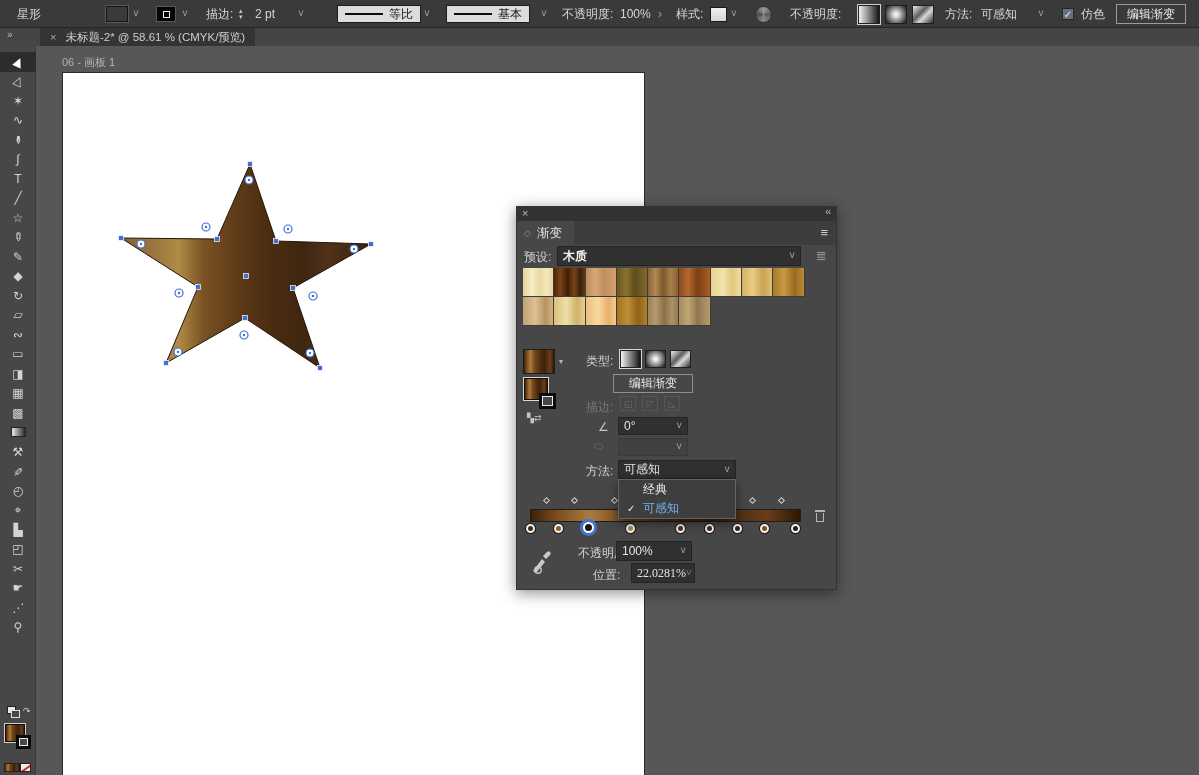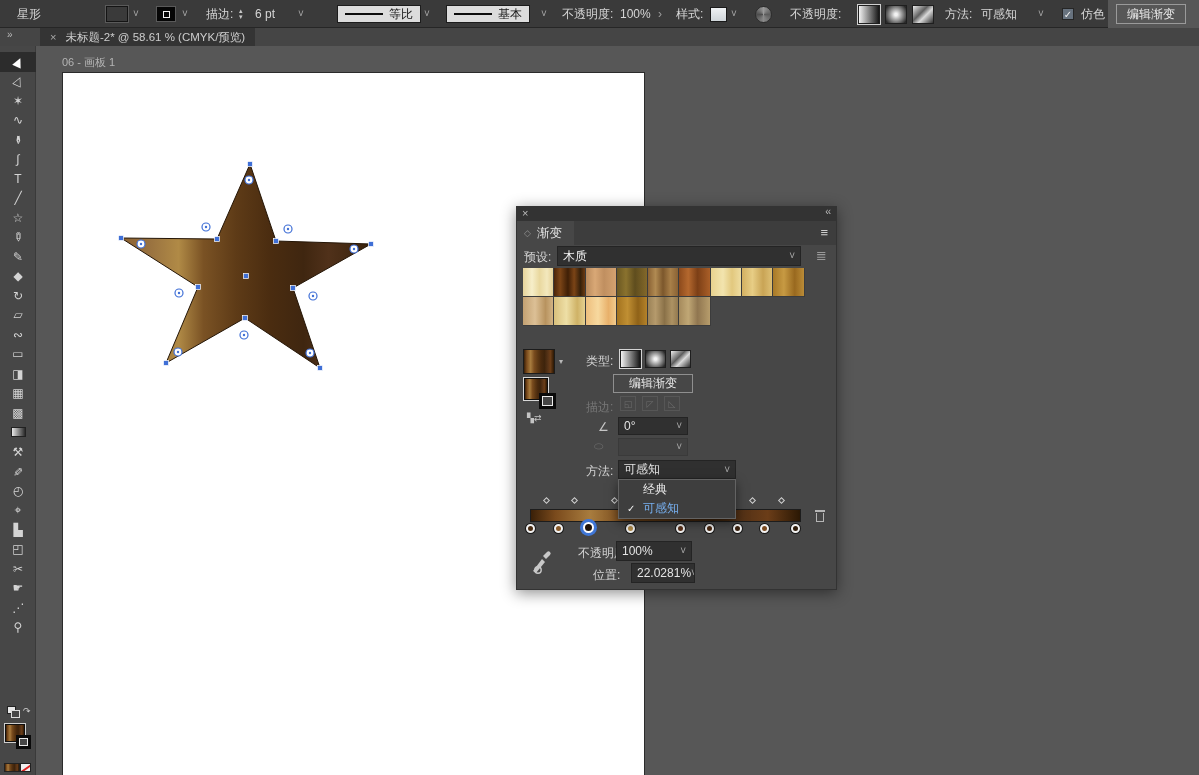--- a/index.html
+++ b/index.html
@@ -1,21 +1,21 @@
 <!DOCTYPE html>
 <html><head>
 <meta charset="utf-8">
 <style>
   * { margin:0; padding:0; box-sizing:border-box; }
   html,body { background:#565656; }
   body { font-family:"Liberation Sans","DejaVu Sans",sans-serif; }
   .app { position:relative; width:1199px; height:775px; overflow:hidden; background:#575757; }
 
   
-  .control-bar { position:absolute; left:0; top:0; width:1108px; height:28px; background:#3a3a3a; border-bottom:1px solid #262626; z-index:30; }
+  .control-bar { position:absolute; left:0; top:0; width:1199px; height:28px; background:#3a3a3a; border-bottom:1px solid #262626; z-index:30; }
   .cb { position:absolute; top:0; height:28px; display:flex; align-items:center; color:#d6d6d6; font-size:12px; white-space:nowrap; }
   .chev { color:#a8a8a8; font-size:10px; line-height:1; }
   .swatch-box { width:22px; height:16px; border:1px solid #141414; outline:1px solid #5a5a5a; }
   .stroke-proxy { width:20px; height:16px; background:#050505; border:1px solid #5a5a5a; display:flex; align-items:center; justify-content:center; }
   .stroke-proxy .inner { width:7px; height:7px; border:1px solid #f0f0f0; background:#050505; }
   .stepper { display:flex; flex-direction:column; line-height:6px; font-size:7px; color:#c9c9c9; }
   .pill { height:18px; background:#dcdcdc; border:1px solid #1c1c1c; display:flex; align-items:center; padding:0 7px; gap:6px; color:#161616; font-size:12px; }
   .pill .wline { display:inline-block; width:38px; height:2px; background:#0c0c0c; }
   .mini-swatch { width:17px; height:15px; background:linear-gradient(180deg,#eef1f3,#cfd5d9); border:1px solid #1a1a1a; }
   .recolor { width:17px; height:17px; border-radius:50%; background:conic-gradient(#9a9a9a,#5c5c5c,#8a8a8a,#4e4e4e,#9a9a9a); border:1px solid #2c2c2c; }
@@ -65,21 +65,21 @@
   .gp-tabrow { position:absolute; left:0; top:14px; width:100%; height:24px; background:#3d3d3d; }
   .gp-tab { position:absolute; left:0; top:0; height:24px; background:#474747; display:flex; align-items:center; padding:0 12px 0 7px; gap:6px; }
   .gp-tab .cycle { color:#8f8f8f; font-size:9px; }
   .gp-tab .label { color:#e3e3e3; font-size:12.5px; }
   .gp-menu-icon { position:absolute; right:8px; top:4px; color:#cfcfcf; font-size:13px; }
   .combo { background:#303030; border:1px solid #242424; color:#e4e4e4; display:flex; align-items:center; padding:0 5px; }
   .combo .chev { margin-left:auto; }
   .combo.disabled { background:#414141; border-color:#3a3a3a; color:#7b7b7b; }
   .preset-label { position:absolute; left:7px; top:42px; }
   .preset-combo { position:absolute; left:40px; top:39px; width:244px; height:20px; }
-  .preset-combo .val { font-weight:normal; color:#f2f2f2; }
+  .preset-combo .val { font-weight:bold; color:#f2f2f2; }
   .list-icon { position:absolute; right:9px; top:41px; color:#9a9a9a; font-size:13px; }
   .swatch-grid { position:absolute; left:6px; top:61px; width:292px; }
   .sw-row { display:flex; }
   .gswatch { width:31.3px; height:29px; border-right:1px solid #3c3c3c; border-bottom:1px solid #3c3c3c; }
   .gthumb { position:absolute; left:6px; top:142px; width:32px; height:25px; border:1px solid #1c1c1c; }
   .gthumb-arrow { position:absolute; left:42px; top:150px; color:#b9b9b9; font-size:8px; }
   .gp-fill { position:absolute; left:7px; top:171px; width:24px; height:22px; border:1px solid #0f0f0f; outline:1px solid #d8d8d8; }
   .gp-stroke { position:absolute; left:22px; top:186px; width:17px; height:16px; background:#474747; border:3px solid #0a0a0a; box-shadow:inset 0 0 0 1px #ececec; }
   .gp-reverse { position:absolute; left:10px; top:208px; width:18px; height:14px; color:#c4c4c4; font-size:9px; line-height:7px; }
   .type-label { position:absolute; left:69px; top:146px; }
@@ -105,21 +105,21 @@
   .grad-bar { position:absolute; left:13px; top:302px; width:271px; height:13px; border:1px solid #1d1d1d; }
   .stops-row { position:absolute; left:13px; top:315px; width:271px; height:20px; }
   .stop { position:absolute; top:2px; width:9px; height:9px; border-radius:50%; border:2px solid #f2f2f2; box-shadow:0 0 0 1px #1a1a1a; transform:translateX(-7px); }
   .stop.selected { top:0px; width:11px; height:11px; border:2px solid #fdfdfd; box-shadow:0 0 0 3px #3f76d6; }
   .trash { position:absolute; left:297px; top:303px; width:12px; height:13px; }
   .trash .lid { position:absolute; left:1px; top:0; width:10px; height:2px; background:#b5b5b5; }
   .trash .can { position:absolute; left:2px; top:3px; width:8px; height:9px; border:1px solid #b5b5b5; border-top:none; }
   .opacity-label { position:absolute; left:61px; top:338px; }
   .opacity-combo { position:absolute; left:99px; top:334px; width:76px; height:20px; }
   .pos-label { position:absolute; left:76px; top:360px; }
-  .pos-combo { position:absolute; left:114px; top:356px; width:64px; height:20px; overflow:hidden; }
+  .pos-combo { position:absolute; left:114px; top:356px; width:64px; height:20px; overflow:hidden;font-family:Liberation Serif, serif; }
   .dropper { position:absolute; left:12px; top:342px; width:24px; height:26px; color:#c9c9c9; }
 </style>
 </head>
 <body>
 
 <div class="app">
 
   <div class="control-bar">
     <div class="cb" style="left:17px">星形</div>
     <div class="cb" style="left:106px">
@@ -136,21 +136,21 @@
     <div class="cb" style="left:182px">
         <span class="chev">˅</span>
       </div>
     <div class="cb" style="left:206px">描边:</div>
     <div class="cb" style="left:239px">
         <span class="stepper">
           <span>▴</span>
           <span>▾</span>
         </span>
       </div>
-    <div class="cb" style="left:255px">6 pt</div>
+    <div class="cb" style="left:255px">2 pt</div>
     <div class="cb" style="left:298px">
         <span class="chev">˅</span>
       </div>
     <div class="cb" style="left:337px">
         <span class="pill">
           <span class="wline"></span>
           <span>等比</span>
         </span>
       </div>
     <div class="cb" style="left:424px">

